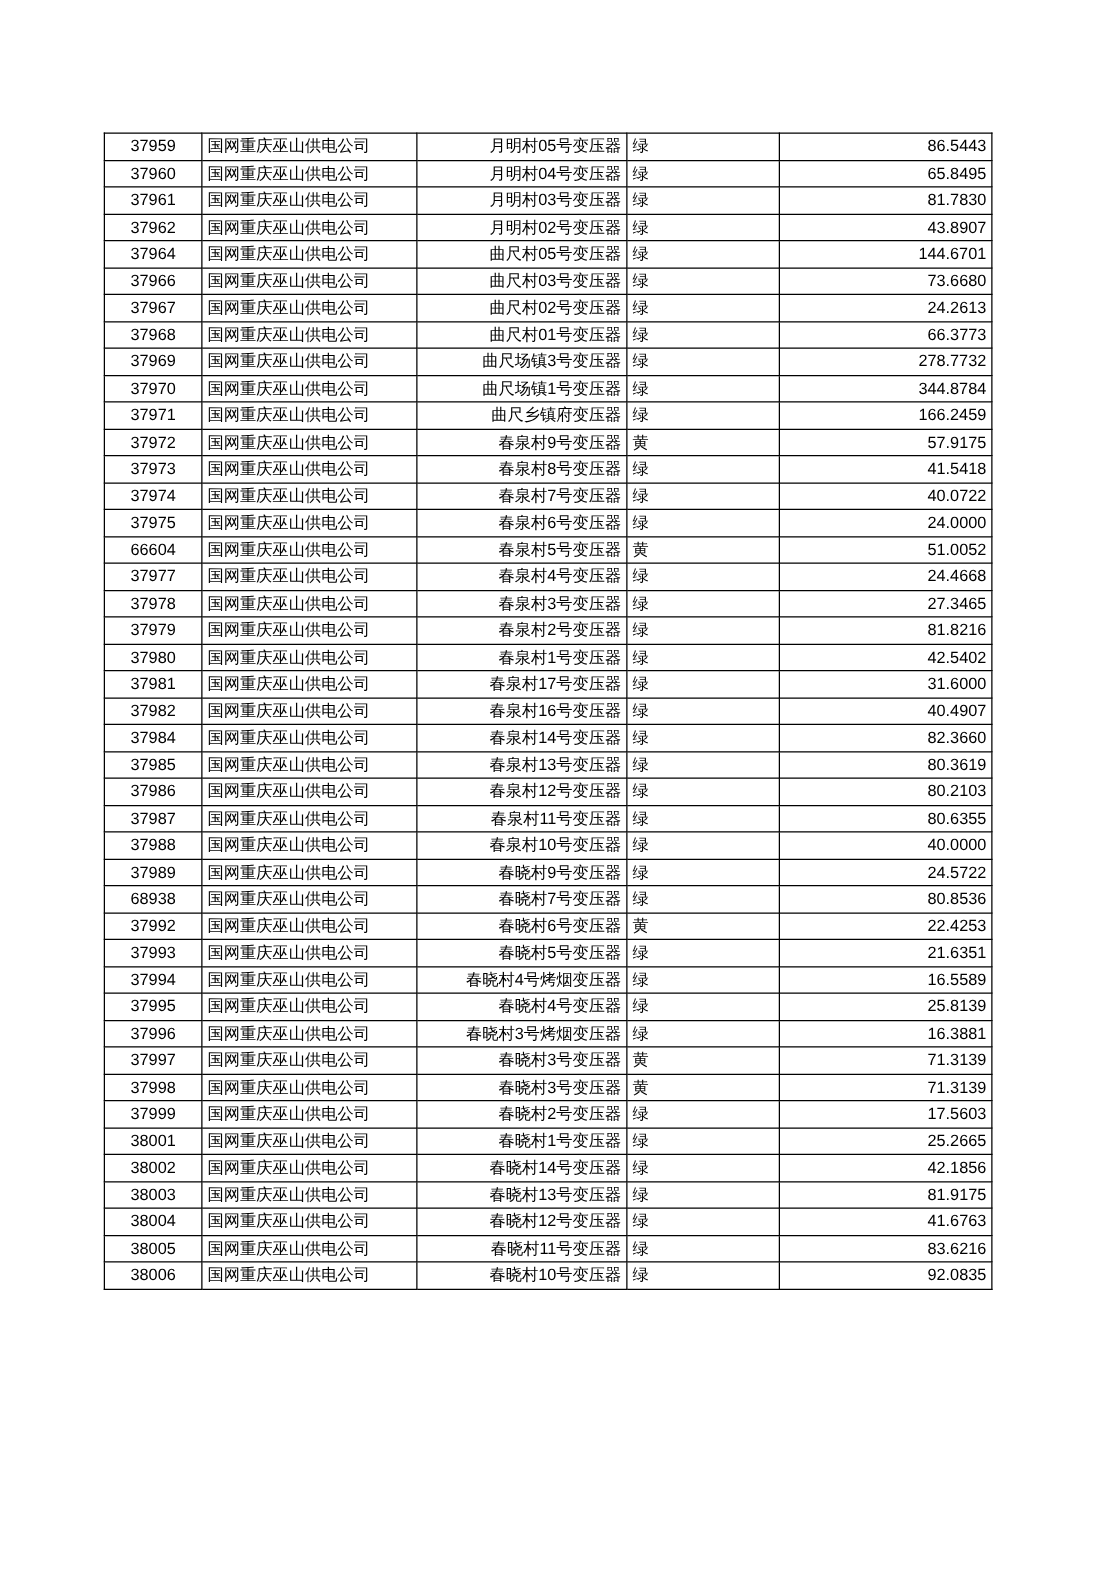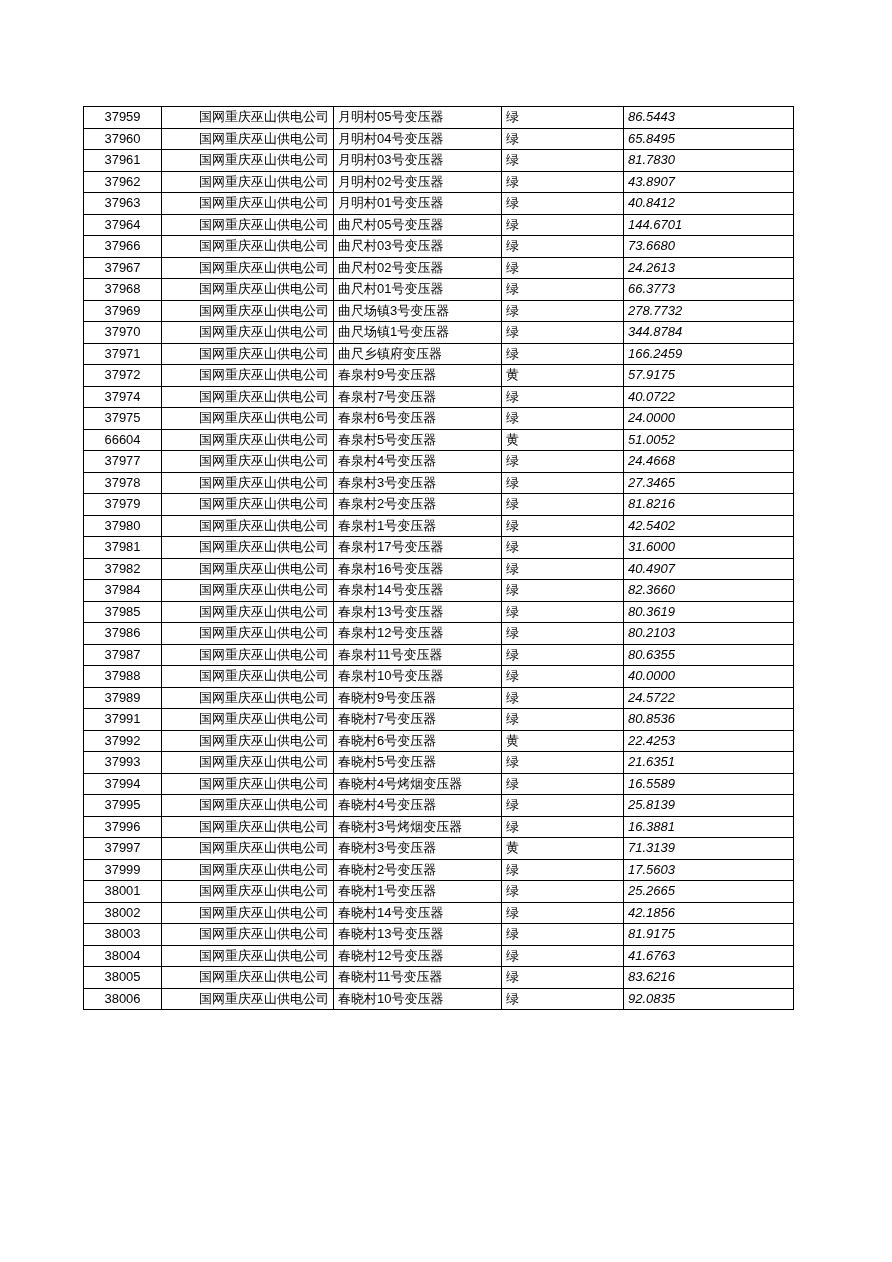--- a/index.html
+++ b/index.html
@@ -43,24 +43,24 @@
     white-space: nowrap;
     overflow: hidden;
   }
   col.c-id { width: 78px; }
   col.c-org { width: 172px; }
   col.c-name { width: 168px; }
   col.c-color { width: 122px; }
   col.c-value { width: 170px; }
 
   td.id { text-align: center; }
-  td.org { text-align: right; margin-top: 20px; }
-  td.name { text-align: left; }
+  td.org { text-align: left; margin-top: 20px; }
+  td.name { text-align: right; }
   td.color { text-align: left; }
-  td.value { text-align: left; font-style: italic; }
+  td.value { text-align: right; }
 </style>
 </head>
 <body>
 
 <div class="page">
   <div class="table-wrap">
     <table class="data">
       <colgroup>
         <col class="c-id">
         <col class="c-org">
@@ -91,27 +91,20 @@
             <td class="value">81.7830</td>
           </tr>
           <tr>
             <td class="id">37962</td>
             <td class="org">国网重庆巫山供电公司</td>
             <td class="name">月明村02号变压器</td>
             <td class="color">绿</td>
             <td class="value">43.8907</td>
           </tr>
           <tr>
-            <td class="id">37963</td>
-            <td class="org">国网重庆巫山供电公司</td>
-            <td class="name">月明村01号变压器</td>
-            <td class="color">绿</td>
-            <td class="value">40.8412</td>
-          </tr>
-          <tr>
             <td class="id">37964</td>
             <td class="org">国网重庆巫山供电公司</td>
             <td class="name">曲尺村05号变压器</td>
             <td class="color">绿</td>
             <td class="value">144.6701</td>
           </tr>
           <tr>
             <td class="id">37966</td>
             <td class="org">国网重庆巫山供电公司</td>
             <td class="name">曲尺村03号变压器</td>
@@ -154,20 +147,27 @@
             <td class="value">166.2459</td>
           </tr>
           <tr>
             <td class="id">37972</td>
             <td class="org">国网重庆巫山供电公司</td>
             <td class="name">春泉村9号变压器</td>
             <td class="color">黄</td>
             <td class="value">57.9175</td>
           </tr>
           <tr>
+            <td class="id">37973</td>
+            <td class="org">国网重庆巫山供电公司</td>
+            <td class="name">春泉村8号变压器</td>
+            <td class="color">绿</td>
+            <td class="value">41.5418</td>
+          </tr>
+          <tr>
             <td class="id">37974</td>
             <td class="org">国网重庆巫山供电公司</td>
             <td class="name">春泉村7号变压器</td>
             <td class="color">绿</td>
             <td class="value">40.0722</td>
           </tr>
           <tr>
             <td class="id">37975</td>
             <td class="org">国网重庆巫山供电公司</td>
             <td class="name">春泉村6号变压器</td>
@@ -259,21 +259,21 @@
             <td class="value">40.0000</td>
           </tr>
           <tr>
             <td class="id">37989</td>
             <td class="org">国网重庆巫山供电公司</td>
             <td class="name">春晓村9号变压器</td>
             <td class="color">绿</td>
             <td class="value">24.5722</td>
           </tr>
           <tr>
-            <td class="id">37991</td>
+            <td class="id">68938</td>
             <td class="org">国网重庆巫山供电公司</td>
             <td class="name">春晓村7号变压器</td>
             <td class="color">绿</td>
             <td class="value">80.8536</td>
           </tr>
           <tr>
             <td class="id">37992</td>
             <td class="org">国网重庆巫山供电公司</td>
             <td class="name">春晓村6号变压器</td>
             <td class="color">黄</td>
@@ -302,20 +302,27 @@
           </tr>
           <tr>
             <td class="id">37996</td>
             <td class="org">国网重庆巫山供电公司</td>
             <td class="name">春晓村3号烤烟变压器</td>
             <td class="color">绿</td>
             <td class="value">16.3881</td>
           </tr>
           <tr>
             <td class="id">37997</td>
+            <td class="org">国网重庆巫山供电公司</td>
+            <td class="name">春晓村3号变压器</td>
+            <td class="color">黄</td>
+            <td class="value">71.3139</td>
+          </tr>
+          <tr>
+            <td class="id">37998</td>
             <td class="org">国网重庆巫山供电公司</td>
             <td class="name">春晓村3号变压器</td>
             <td class="color">黄</td>
             <td class="value">71.3139</td>
           </tr>
           <tr>
             <td class="id">37999</td>
             <td class="org">国网重庆巫山供电公司</td>
             <td class="name">春晓村2号变压器</td>
             <td class="color">绿</td>

